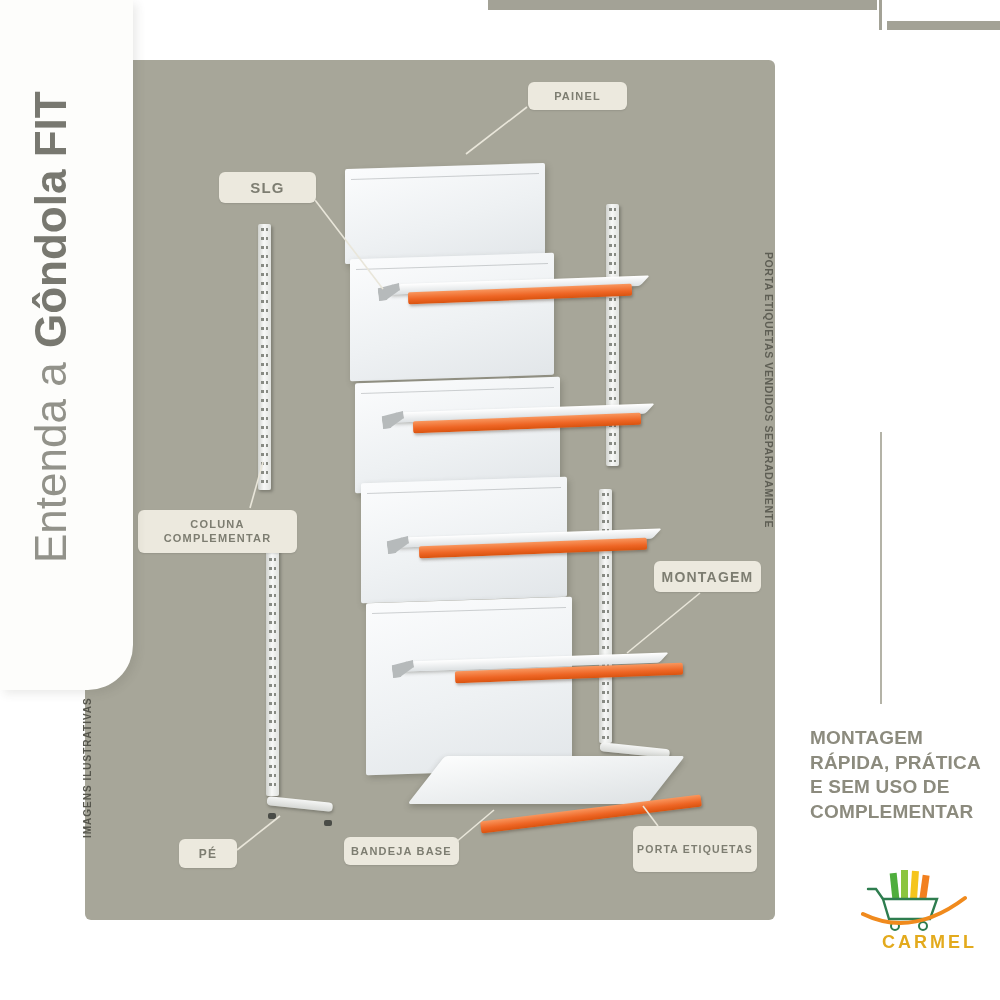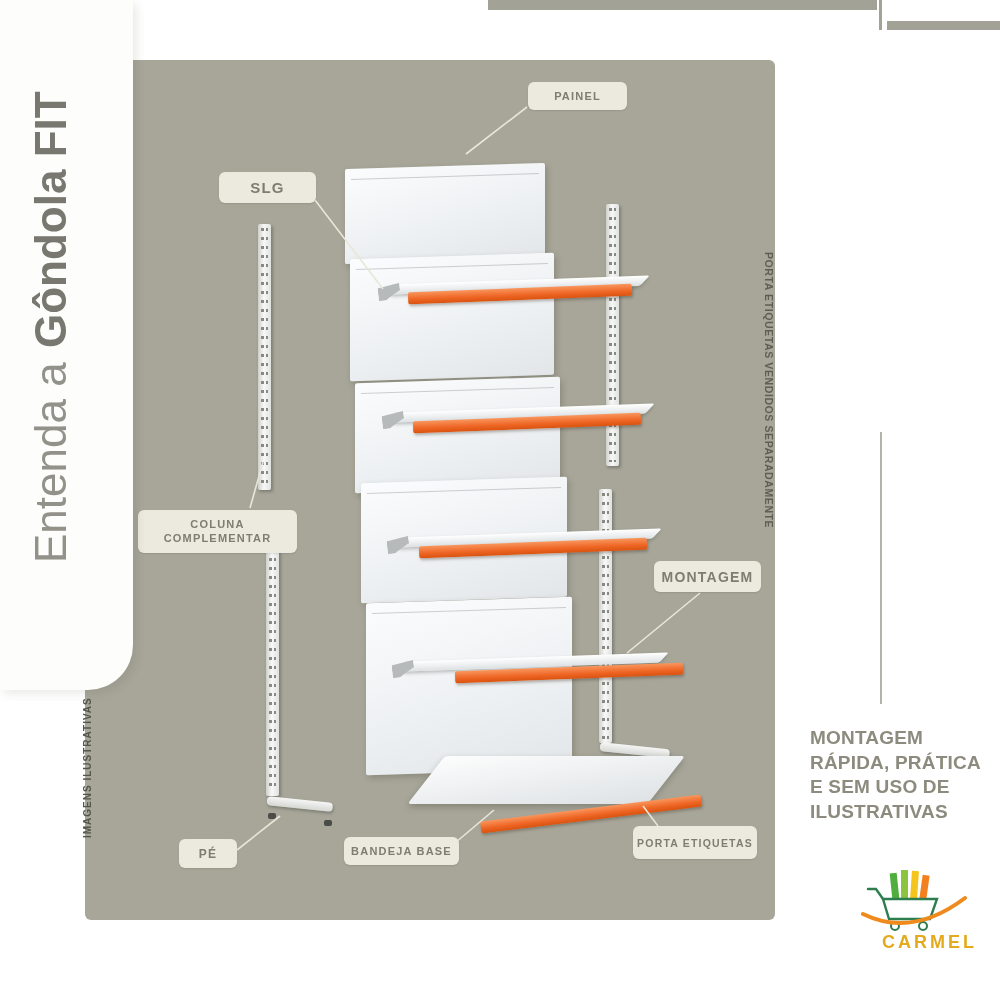--- a/index.html
+++ b/index.html
@@ -99,21 +99,21 @@
   .tag{position:absolute;display:flex;align-items:center;justify-content:center;
     text-align:center;background:var(--label-bg,#ece9de);color:var(--label-text,#7d7d71);
     font-weight:bold;border-radius:6px;letter-spacing:1.2px;
     box-shadow:0 1px 2px rgba(0,0,0,.10);}
   .tag-painel{left:528px;top:82px;width:99px;height:28px;font-size:11px;}
   .tag-slg{left:219px;top:172px;width:97px;height:31px;font-size:15px;}
   .tag-coluna{left:138px;top:510px;width:119px;height:43px;font-size:11px;line-height:1.25;padding:0 20px;}
   .tag-bandeja{left:654px;top:561px;width:107px;height:31px;font-size:14px;}
   .tag-pe{left:179px;top:839px;width:58px;height:29px;font-size:12px;}
   .tag-base{left:344px;top:837px;width:115px;height:28px;font-size:11px;}
-  .tag-porta{left:633px;top:826px;width:124px;height:33px;font-size:10.5px;}
+  .tag-porta{left:633px;top:826px;width:124px;height:46px;font-size:10.5px;}
 
   
   .left-shape{position:absolute;left:0;top:0;width:133px;height:690px;background:#fdfdfb;
     border-bottom-right-radius:45px;box-shadow:4px 4px 10px rgba(60,60,50,.10);}
   .main-title{position:absolute;left:26px;top:38px;width:80px;height:578px;
     writing-mode:vertical-rl;transform:rotate(180deg);text-align:center;
     font-size:44px;white-space:nowrap;}
   .t-reg{color:#92928a;font-weight:400;}
   .t-bold{color:#787870;font-weight:800;margin-inline-start:14px;}
 
@@ -205,21 +205,21 @@
 
   <div class="top-bar-1"></div>
   <div class="top-vline"></div>
   <div class="top-bar-2"></div>
   <div class="right-vline"></div>
 
   <div class="benefit">
     <span>MONTAGEM</span>
     <span>RÁPIDA, PRÁTICA</span>
     <span>E SEM USO DE</span>
-    <span>ILUSTRATIVAS</span>
+    <span>COMPLEMENTAR</span>
   </div>
 
   <div class="brand">
     <svg width="120" height="66" viewBox="0 0 120 66">
       <rect x="34" y="5" width="7" height="26" fill="#4fae3d" transform="rotate(-6 37 18)"></rect>
       <rect x="44" y="2" width="7" height="29" fill="#8bc43f"></rect>
       <rect x="54" y="3" width="7" height="28" fill="#f5c51d" transform="rotate(4 57 17)"></rect>
       <rect x="64" y="7" width="7" height="24" fill="#f2801f" transform="rotate(8 67 19)"></rect>
       <path d="M26 31 L80 31 L73 51 L32 51 Z" fill="none" stroke="#2e7d4f" stroke-width="2.4"></path>
       <path d="M26 31 L19 21 L11 21" fill="none" stroke="#2e7d4f" stroke-width="2.4" stroke-linecap="round"></path>

